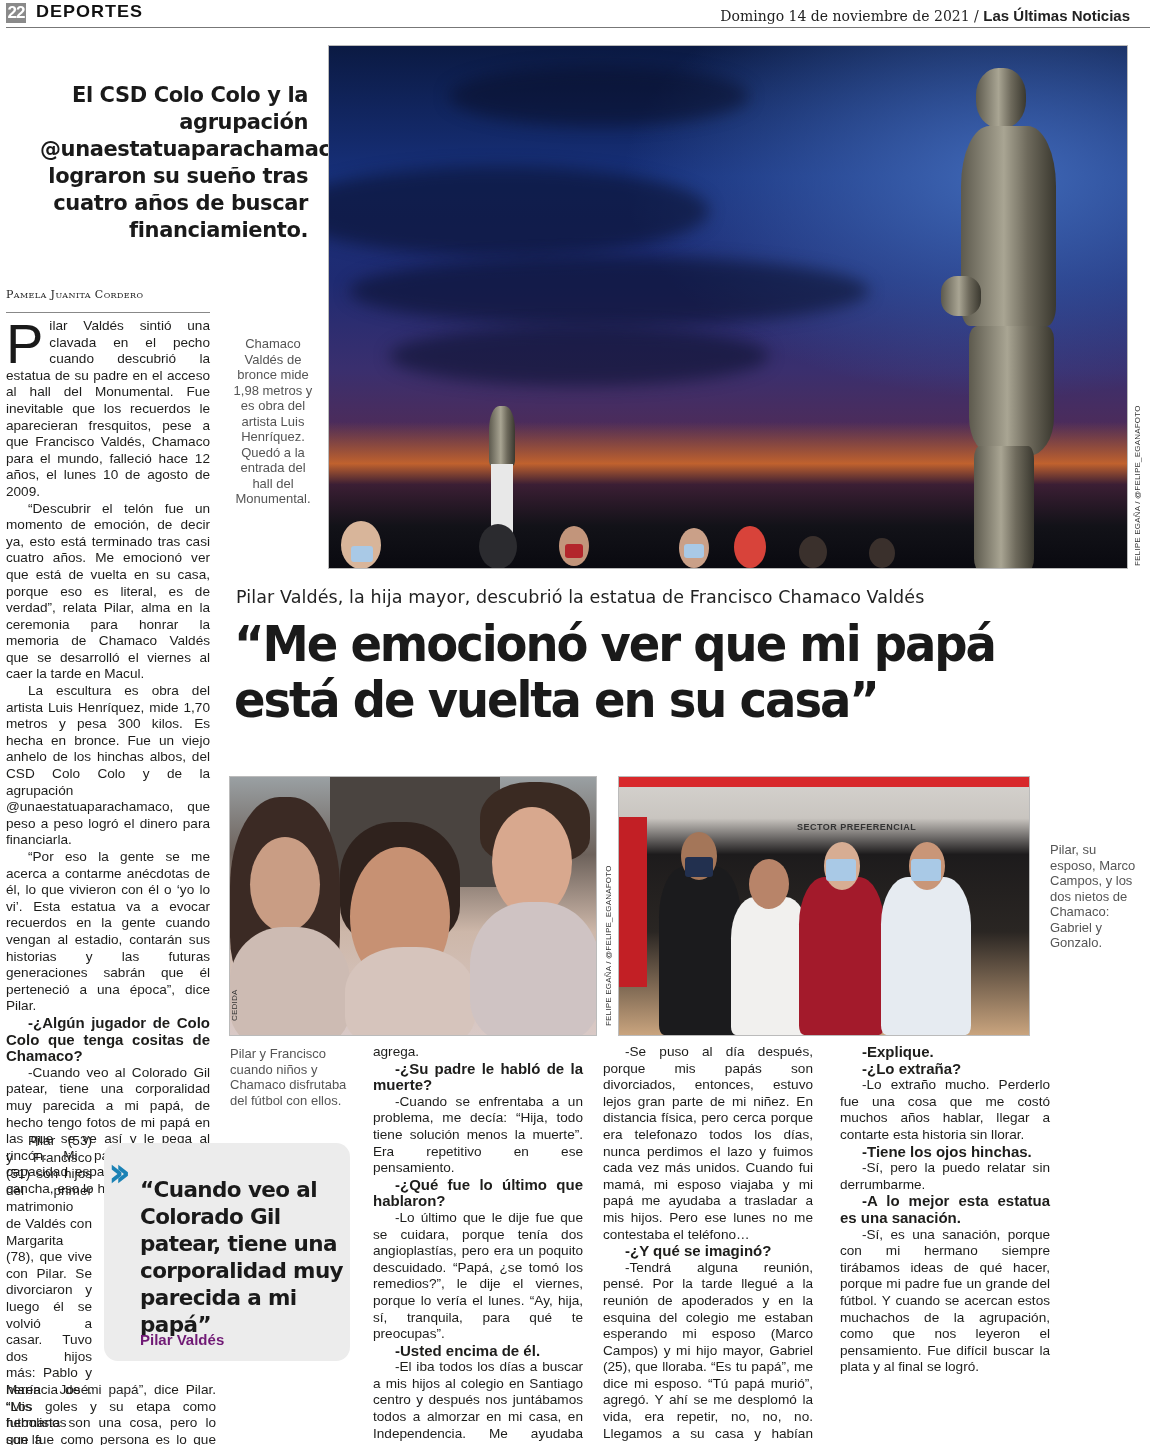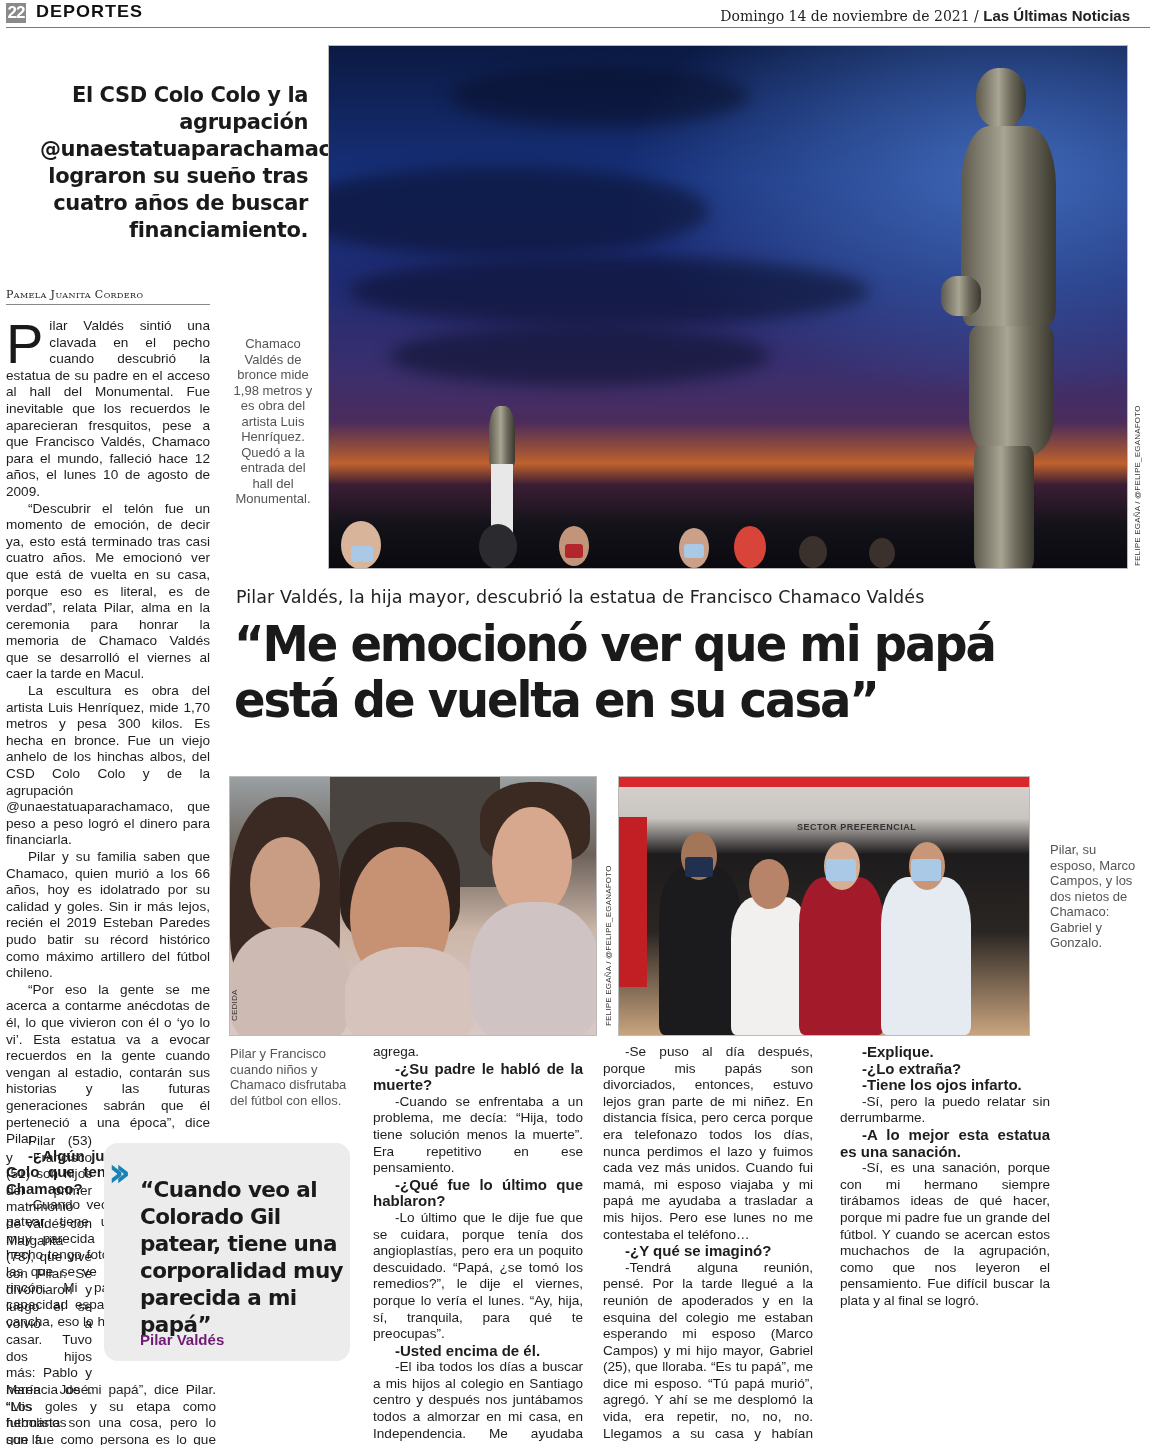--- a/index.html
+++ b/index.html
@@ -10,21 +10,21 @@
   .pagenum { left: 6px; top: 3px; width: 20px; height: 20px; background: #8a8a8a; color: #fff; font: bold 17px/20px "Liberation Sans", sans-serif; text-align: center; letter-spacing: -1px; }
   .section { left: 36px; top: 0px; font: 900 18px/22px "Liberation Sans", sans-serif; letter-spacing: 1px; color: #111; transform: scaleY(0.95); }
   .dateline { right: 20px; top: 7px; font: 14px/18px "DejaVu Serif", serif; color: #222; }
   .dateline b { font-family: "Liberation Sans", sans-serif; font-weight: bold; font-size: 15px; }
   .header-rule { left: 6px; top: 27px; width: 1144px; height: 0; border-top: 1.5px solid #777; }
 
   
   .deck { left: 40px; top: 82px; width: 268px; text-align: right; font: bold 21px/27px "DejaVu Sans", sans-serif; color: #1a1a1a; letter-spacing: -0.4px; }
 
   
-  .byline { left: 6px; top: 288px; width: 204px; font: 11px/14px "DejaVu Serif", serif; letter-spacing: 0.4px; font-variant: small-caps; color: #222; border-bottom: 1px solid #888; padding-bottom: 2px; }
+  .byline { left: 6px; top: 288px; width: 204px; font: 11px/14px "DejaVu Serif", serif; letter-spacing: 0.4px; font-variant: small-caps; color: #222; border-bottom: 1px solid #888; padding-bottom: 10px; }
 
   
   .col { font: 13.6px/16.6px "Liberation Sans Narrow", "Liberation Sans", sans-serif; text-align: justify; color: #1d1d1b; }
   .col p { margin: 0; text-indent: 22px; }
   .col p.noindent { text-indent: 0; }
   .col .q { font-weight: bold; font-size: 15px; text-indent: 22px; margin: 0; }
   .dropcap { float: left; font: 56px/44px "Liberation Sans", sans-serif; margin: 4px 6px 0 0; color: #1a1a1a; }
 
   .col1 { left: 6px; top: 318px; width: 204px; }
   .col1b { left: 6px; top: 1133px; width: 86px; }
@@ -118,21 +118,20 @@
 </div>
 <div class="abs credit credit1">FELIPE EGAÑA / @FELIPE_EGANAFOTO</div>
 <div class="abs cap cap1">Chamaco Valdés de bronce mide 1,98 metros y es obra del artista Luis Henríquez. Quedó a la entrada del hall del Monumental.</div>
 
 <div class="abs byline">Pamela Juanita Cordero</div>
 
 <div class="abs col col1">
   <p class="noindent"><span class="dropcap">P</span><span>ilar Valdés sintió una clavada en el pecho cuando descubrió la estatua de su padre en el acceso al hall del Monumental. Fue inevitable que los recuerdos le aparecieran fresquitos, pese a que Francisco Valdés, Chamaco para el mundo, falleció hace 12 años, el lunes 10 de agosto de 2009.</span></p>
   <p>“Descubrir el telón fue un momento de emoción, de decir ya, esto está terminado tras casi cuatro años. Me emocionó ver que está de vuelta en su casa, porque eso es literal, es de verdad”, relata Pilar, alma en la ceremonia para honrar la memoria de Chamaco Valdés que se desarrolló el viernes al caer la tarde en Macul.</p>
   <p>La escultura es obra del artista Luis Henríquez, mide 1,70 metros y pesa 300 kilos. Es hecha en bronce. Fue un viejo anhelo de los hinchas albos, del CSD Colo Colo y de la agrupación @unaestatuaparachamaco, que peso a peso logró el dinero para financiarla.</p>
-  <p>Pilar y su familia saben que Chamaco, quien murió a los 66 años, hoy es idolatrado por su calidad y goles. Sin ir más lejos, recién el 2019 Esteban Paredes pudo batir su récord histórico como máximo artillero del fútbol chileno.</p>
   <p>“Por eso la gente se me acerca a contarme anécdotas de él, lo que vivieron con él o ‘yo lo vi’. Esta estatua va a evocar recuerdos en la gente cuando vengan al estadio, contarán sus historias y las futuras generaciones sabrán que él perteneció a una época”, dice Pilar.</p>
   <p class="q">-¿Algún jugador de Colo Colo que tenga cositas de Chamaco?</p>
   <p>-Cuando veo al Colorado Gil patear, tiene una corporalidad muy parecida a mi papá, de hecho tengo fotos de mi papá en las que se ve así y le pega al rincón. Mi papá tenía una capacidad espacial dentro de la cancha, eso lo hacía diferente.</p>
 </div>
 <div class="abs col col1b">
   <p style="text-indent:22px;">Pilar (53) y Francisco (51) son hijos del primer matrimonio de Valdés con Margarita (78), que vive con Pilar. Se divorciaron y luego él se volvió a casar. Tuvo dos hijos más: Pablo y María José. “Mis hermanos son la</p>
 </div>
 <div class="abs col col1c">
   <p class="noindent">herencia de mi papá”, dice Pilar. “Los goles y su etapa como futbolista son una cosa, pero lo que fue como persona es lo que trasciende”,</p>
 </div>
@@ -192,17 +191,18 @@
 
 <div class="abs col col3">
   <p>-Se puso al día después, porque mis papás son divorciados, entonces, estuvo lejos gran parte de mi niñez. En distancia física, pero cerca porque era telefonazo todos los días, nunca perdimos el lazo y fuimos cada vez más unidos. Cuando fui mamá, mi esposo viajaba y mi papá me ayudaba a trasladar a mis hijos. Pero ese lunes no me contestaba el teléfono…</p>
   <p class="q">-¿Y qué se imaginó?</p>
   <p>-Tendrá alguna reunión, pensé. Por la tarde llegué a la reunión de apoderados y en la esquina del colegio me estaban esperando mi esposo (Marco Campos) y mi hijo mayor, Gabriel (25), que lloraba. “Es tu papá”, me dice mi esposo. “Tú papá murió”, agregó. Y ahí se me desplomó la vida, era repetir, no, no, no. Llegamos a su casa y habían banderas, gente gritando y él fallecido en su cama, por un infarto. Tuvo una vida dura.</p>
 </div>
 
 <div class="abs col col4">
   <p class="q">-Explique.</p>
   <p class="q">-¿Lo extraña?</p>
-  <p class="q">-Tiene los ojos infarto.</p>
+  <p>-Lo extraño mucho. Perderlo fue una cosa que me costó muchos años hablar, llegar a contarte esta historia sin llorar.</p>
+  <p class="q">-Tiene los ojos hinchas.</p>
   <p>-Sí, pero la puedo relatar sin derrumbarme.</p>
   <p class="q">-A lo mejor esta estatua es una sanación.</p>
   <p>-Sí, es una sanación, porque con mi hermano siempre tirábamos ideas de qué hacer, porque mi padre fue un grande del fútbol. Y cuando se acercan estos muchachos de la agrupación, como que nos leyeron el pensamiento. Fue difícil buscar la plata y al final se logró.</p>
 </div>
 
 </body></html>

